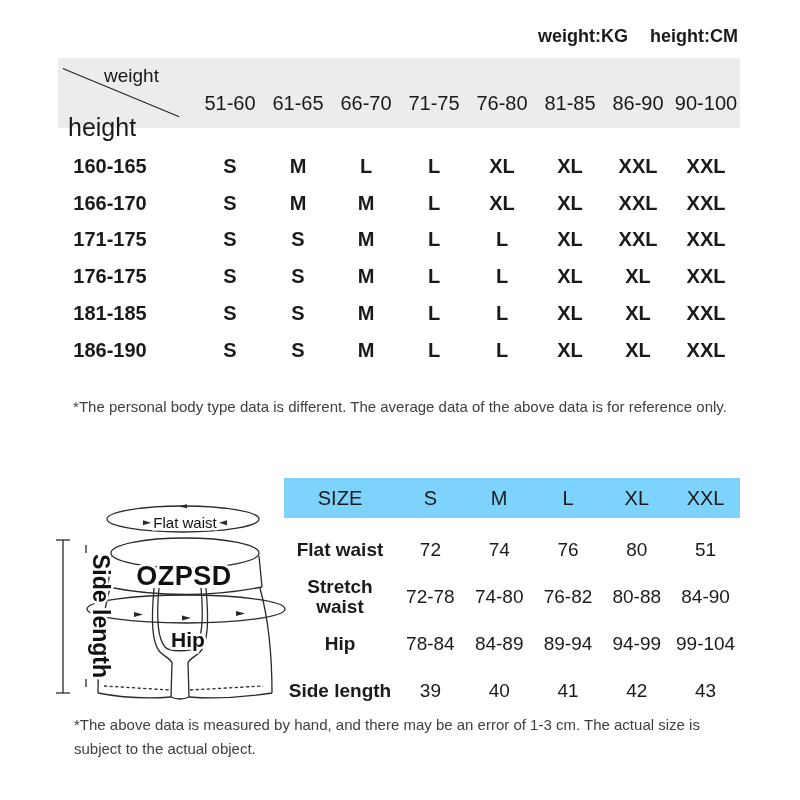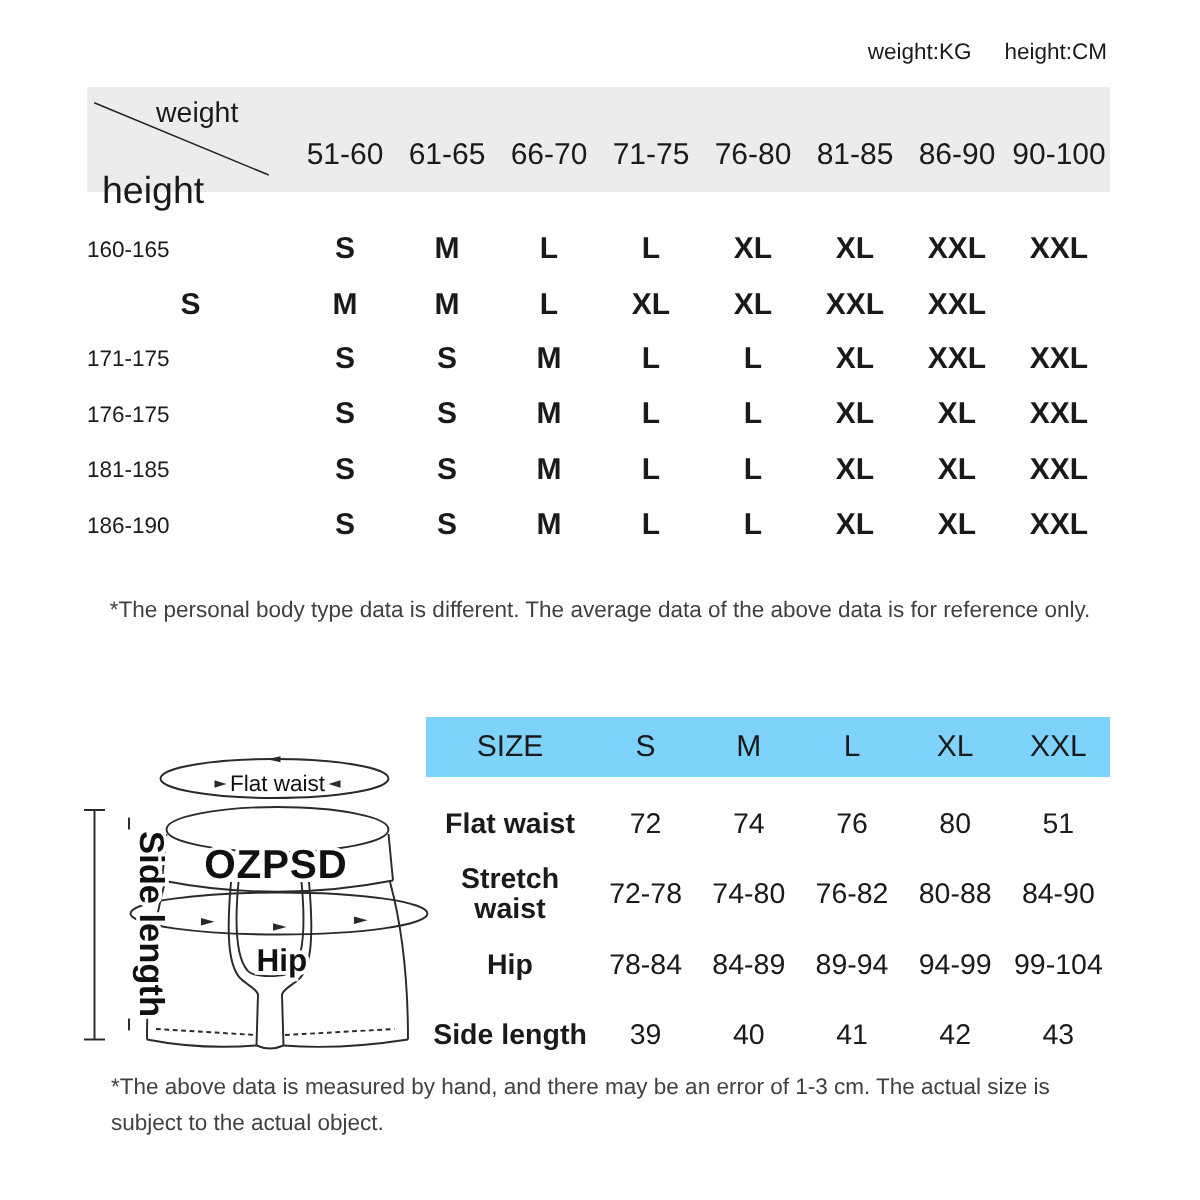--- a/index.html
+++ b/index.html
@@ -1,32 +1,32 @@
 <!DOCTYPE html>
 <html><head>
 <meta charset="utf-8">
 <style>
   html,body{margin:0;padding:0;}
   body{
     width:800px;height:800px;background:#ffffff;position:relative;
     font-family:"Liberation Sans", sans-serif;color:#1a1a1a;overflow:hidden;
   }
   
-  .top-units{position:absolute;top:26px;right:62px;font-size:15px;font-weight:normal;display:flex;gap:22px;}
+  .top-units{position:absolute;top:26px;right:62px;font-size:18px;font-weight:bold;display:flex;gap:22px;}
   
   .t1{position:absolute;left:58px;top:58px;width:682px;}
   .t1-header{display:grid;grid-template-columns:138px repeat(8,1fr);height:70px;background:#ececec;align-items:center;}
   .t1-hcell{text-align:center;font-size:20px;font-weight:400;}
   .t1-corner{position:relative;height:91px;}
   .corner-weight{position:absolute;top:7px;left:46px;font-size:19px;}
   .corner-height{position:absolute;bottom:7px;left:10px;font-size:25px;}
   .corner-line{position:absolute;left:5px;top:10px;width:126px;height:0;border-top:1.6px solid #222;transform:rotate(22.5deg);transform-origin:0 0;}
   .t1-body{margin-top:20px;}
   .t1-row{display:grid;grid-template-columns:138px repeat(8,1fr);height:36.8px;align-items:center;}
-  .t1-rl{text-align:left;padding-right:34px;font-size:15px;font-weight:400;}
+  .t1-rl{text-align:center;padding-right:34px;font-size:20px;font-weight:700;}
   .t1-c{text-align:center;font-size:20px;font-weight:700;}
   
   .note{position:absolute;font-size:15px;color:#404040;}
   .note1{top:398px;left:0;width:800px;text-align:center;}
   .note2{top:713px;left:74px;width:668px;line-height:1.6;text-align:left;}
   
   .t2{position:absolute;left:284px;top:478px;width:456px;}
   .t2-header{display:grid;grid-template-columns:112px repeat(5,1fr);height:40px;background:#7dd3fc;align-items:center;}
   .t2-hcell{text-align:center;font-size:20px;font-weight:400;}
   .t2-body{margin-top:8px;}
@@ -74,20 +74,21 @@
       <div class="t1-c">S</div>
       <div class="t1-c">M</div>
       <div class="t1-c">L</div>
       <div class="t1-c">L</div>
       <div class="t1-c">XL</div>
       <div class="t1-c">XL</div>
       <div class="t1-c">XXL</div>
       <div class="t1-c">XXL</div>
     </div>
     <div class="t1-row">
+      <div class="t1-rl">166-170</div>
       <div class="t1-c">S</div>
       <div class="t1-c">M</div>
       <div class="t1-c">M</div>
       <div class="t1-c">L</div>
       <div class="t1-c">XL</div>
       <div class="t1-c">XL</div>
       <div class="t1-c">XXL</div>
       <div class="t1-c">XXL</div>
     </div>
     <div class="t1-row">

